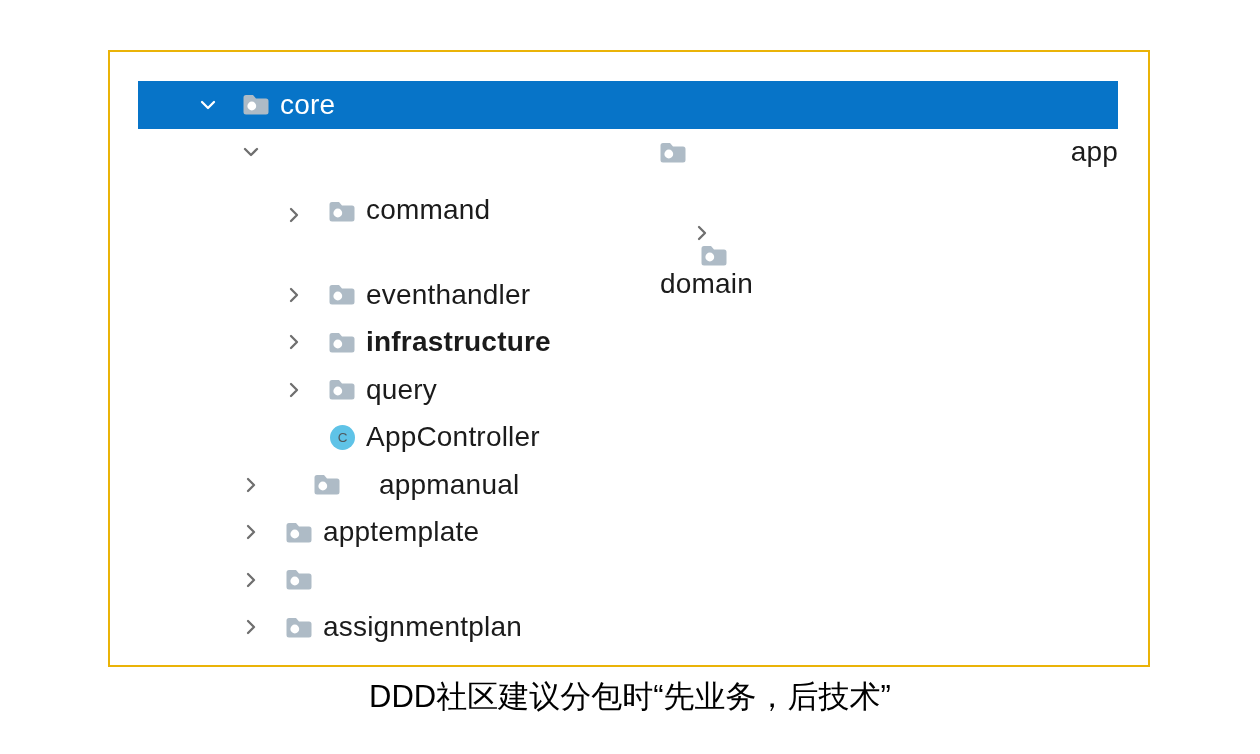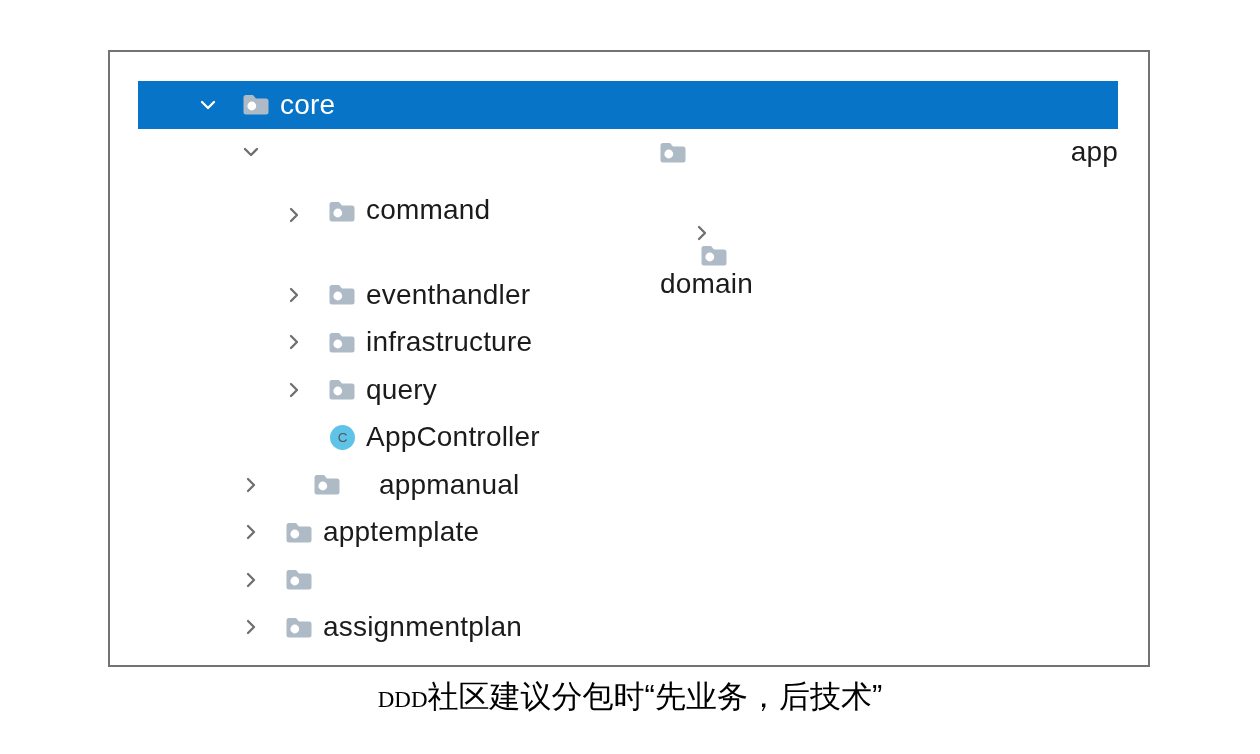--- a/index.html
+++ b/index.html
@@ -17,21 +17,21 @@
     height: 754px;
     background: #ffffff;
   }
   .panel {
     position: absolute;
     left: 108px;
     top: 50px;
     width: 1042px;
     height: 617px;
     box-sizing: border-box;
-    border: 2px solid #737373;
+    border: 2px solid #eab308;
     background: #ffffff;
   }
   .tree {
     padding-top: 29px;
   }
   .row {
     position: relative;
     margin-left: 28px;
     width: 980px;
     height: 47.5px;
@@ -74,22 +74,22 @@
   .caption {
     position: absolute;
     left: 0;
     top: 676px;
     width: 1260px;
     text-align: center;
     color: #000000;
     line-height: 42px;
   }
   .caption .latin {
-    font-family: Liberation Serif, serif;
-    font-size: 23px;
+    font-family: Liberation Sans, sans-serif;
+    font-size: 31px;
   }
   .caption .cjk {
     font-family: Liberation Sans, sans-serif;
     font-size: 31px;
   }
 </style>
 </head>
 <body>
 
 <div class="stage">
@@ -158,21 +158,21 @@
             </svg>
           </span>
           <span class="icon">
             <svg width="28" height="25" viewBox="0 0 28 25">
               <path d="M1.5 5.5 Q1.5 3 4 3 H11 L14 6.5 H24 Q26.5 6.5 26.5 9 V20 Q26.5 22.5 24 22.5 H4 Q1.5 22.5 1.5 20 Z" fill="#AEBBC6"></path>
               <circle cx="9.8" cy="14" r="4.4" fill="#ffffff"></circle>
             </svg>
           </span>
           <span class="label">eventhandler</span>
         </div>
-        <div class="row" style="padding-left: 147px;">
+        <div class="row" style="padding-left: 147px; font-weight: bold;">
           <span class="chev">
             <svg width="18" height="18" viewBox="0 0 18 18">
               <polyline points="6,3 12,9 6,15" fill="none" stroke="currentColor" stroke-width="2.3" stroke-linecap="round" stroke-linejoin="round"></polyline>
             </svg>
           </span>
           <span class="icon">
             <svg width="28" height="25" viewBox="0 0 28 25">
               <path d="M1.5 5.5 Q1.5 3 4 3 H11 L14 6.5 H24 Q26.5 6.5 26.5 9 V20 Q26.5 22.5 24 22.5 H4 Q1.5 22.5 1.5 20 Z" fill="#AEBBC6"></path>
               <circle cx="9.8" cy="14" r="4.4" fill="#ffffff"></circle>
             </svg>

